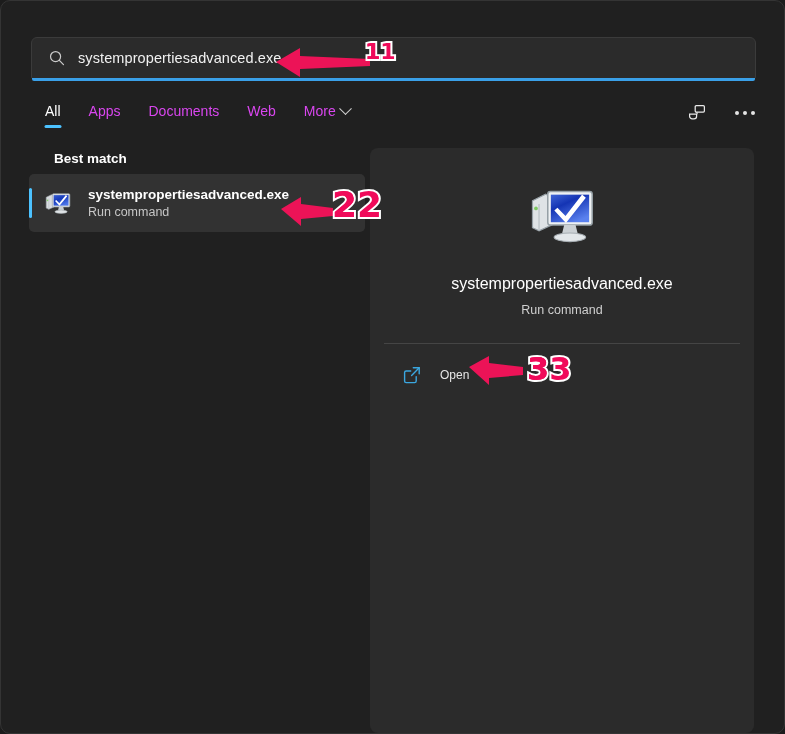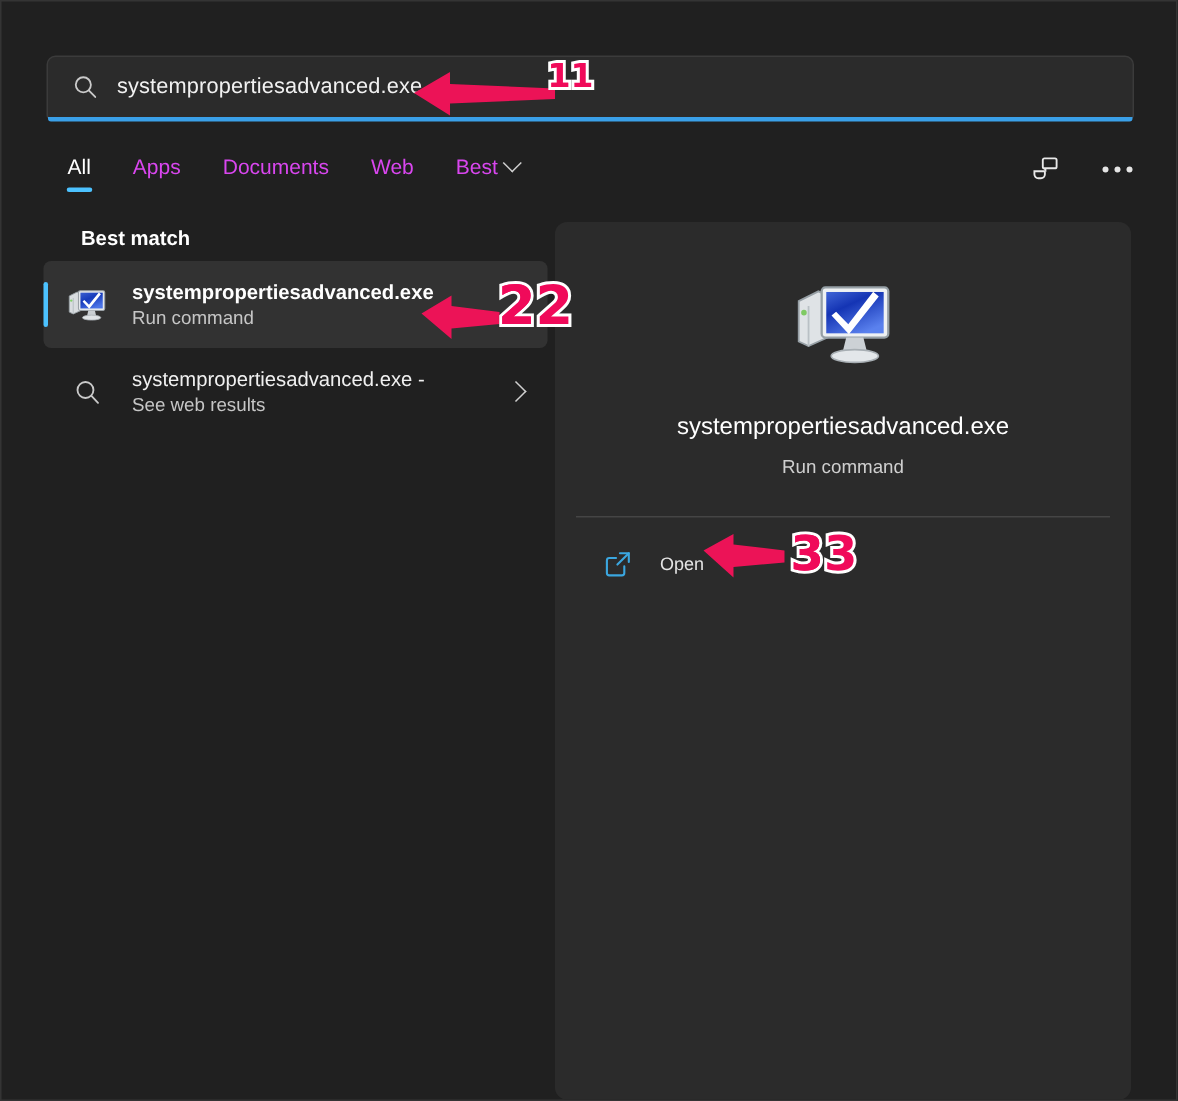--- a/index.html
+++ b/index.html
@@ -17,21 +17,21 @@
 
   
   #search-window {
     position: absolute;
     left: 0; top: 0;
     width: 785px;
     height: 734px;
     box-sizing: border-box;
     background: #202020;
     border: 1px solid #343434;
-    border-radius: 0;
+    border-radius: 10px;
     overflow: hidden;
   }
 
   
   #search-box {
     position: absolute;
     left: 30px;
     top: 36px;
     width: 725px;
     height: 42px;
@@ -282,21 +282,21 @@
     <div class="tab">
       <span>Apps</span>
     </div>
     <div class="tab">
       <span>Documents</span>
     </div>
     <div class="tab">
       <span>Web</span>
     </div>
     <div class="tab">
-      <span>Best</span>
+      <span>More</span>
       <i class="chev"></i>
     </div>
   </div>
 
   <div id="header-actions">
     <div class="hdr-btn">
       <svg width="20" height="20" viewBox="0 0 20 20">
         <rect x="8.2" y="2.6" width="9.2" height="6.6" rx="1.1" fill="none" stroke="#e8e8e8" stroke-width="1.25"></rect>
         <path d="M10.6 9.2 L10.6 11.6 L8.4 9.2 Z" fill="#e8e8e8"></path>
         <path d="M2.6 11.2 h7.0 v2.0 a2.6 2.6 0 0 1 -2.6 2.6 h-1.8 a2.6 2.6 0 0 1 -2.6 -2.6 z" fill="none" stroke="#e8e8e8" stroke-width="1.25"></path>
@@ -339,33 +339,20 @@
           <ellipse cx="19.5" cy="26" rx="7" ry="1.9" fill="#dfe3e6" stroke="#a9b0b5" stroke-width=".6"></ellipse>
         </svg>
       </div>
       <div class="row-text">
         <div class="row-title">systempropertiesadvanced.exe</div>
         <div class="row-sub">Run command</div>
       </div>
     </div>
 
 
-    <div class="result-row">
-      <div class="row-icon web-ico">
-        <svg width="19" height="19" viewBox="0 0 20 20" fill="none">
-          <circle cx="8.4" cy="8.4" r="5.6" stroke="#dcdcdc" stroke-width="1.3"></circle>
-          <line x1="12.6" y1="12.6" x2="17.2" y2="17.4" stroke="#dcdcdc" stroke-width="1.3" stroke-linecap="round"></line>
-        </svg>
-      </div>
-      <div class="row-text">
-        <div class="row-title" style="font-weight:normal;color:#f0f0f0;">systempropertiesadvanced.exe -</div>
-        <div class="row-sub">See web results</div>
-      </div>
-      <i class="row-chevron"></i>
-    </div>
 
   </div>
 
   <div id="preview-pane">
     <div id="preview-hero">
       <div>
         <svg width="70" height="70" viewBox="0 0 32 32">
           <path d="M2.5 9.5 L8.5 6.5 L11.5 7.8 L11.5 20.5 L5.5 23.2 L2.5 21.8 Z" fill="#dfe3e6" stroke="#97a0a6" stroke-width=".55"></path>
           <path d="M5.5 11 L5.5 23.2" stroke="#b9c0c5" stroke-width=".55"></path>
           <circle cx="4.1" cy="13" r=".85" fill="#7fca63"></circle>

